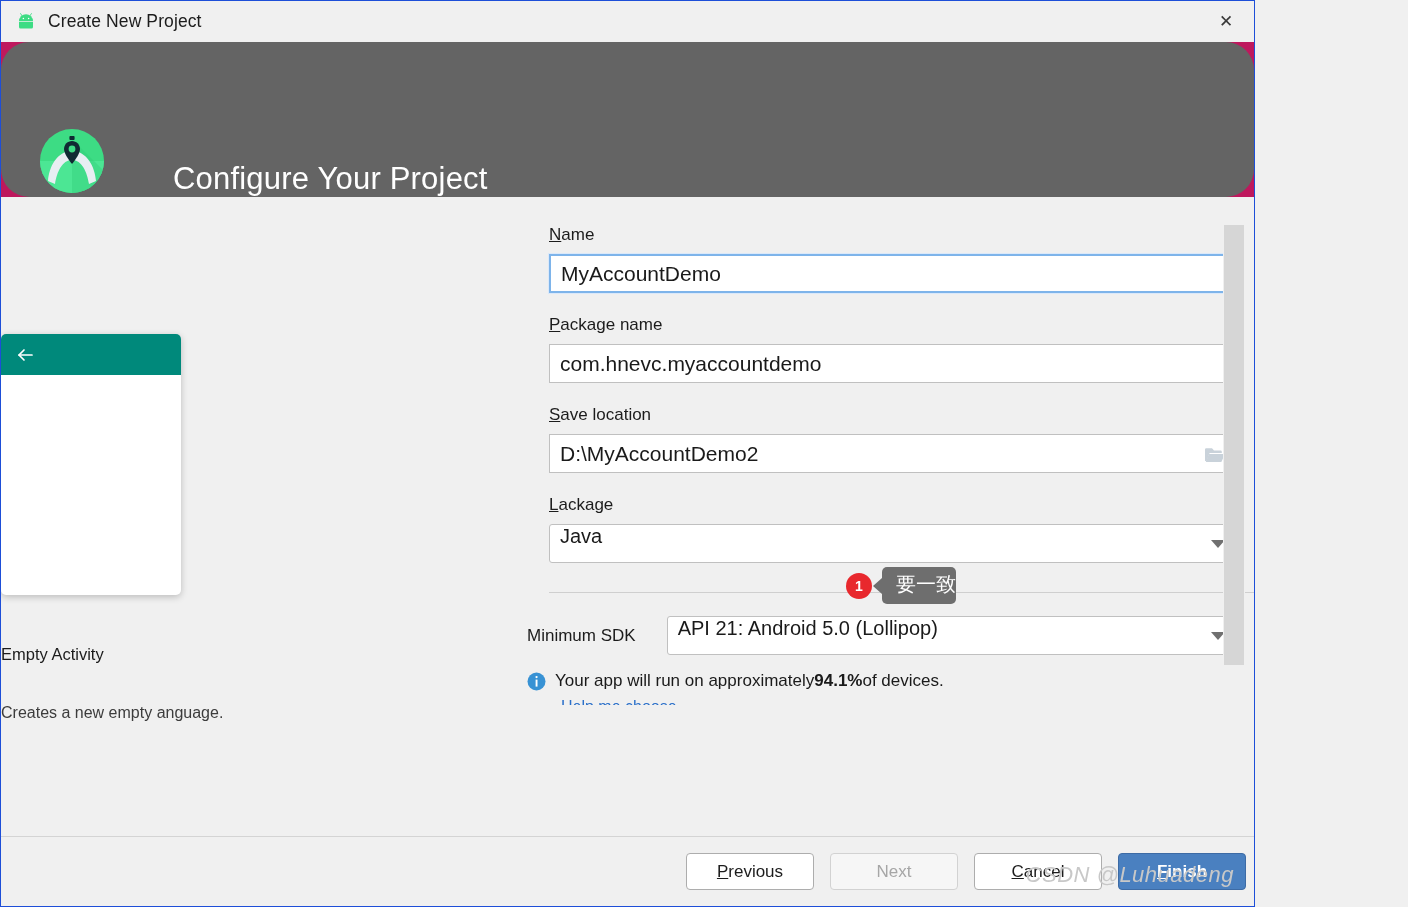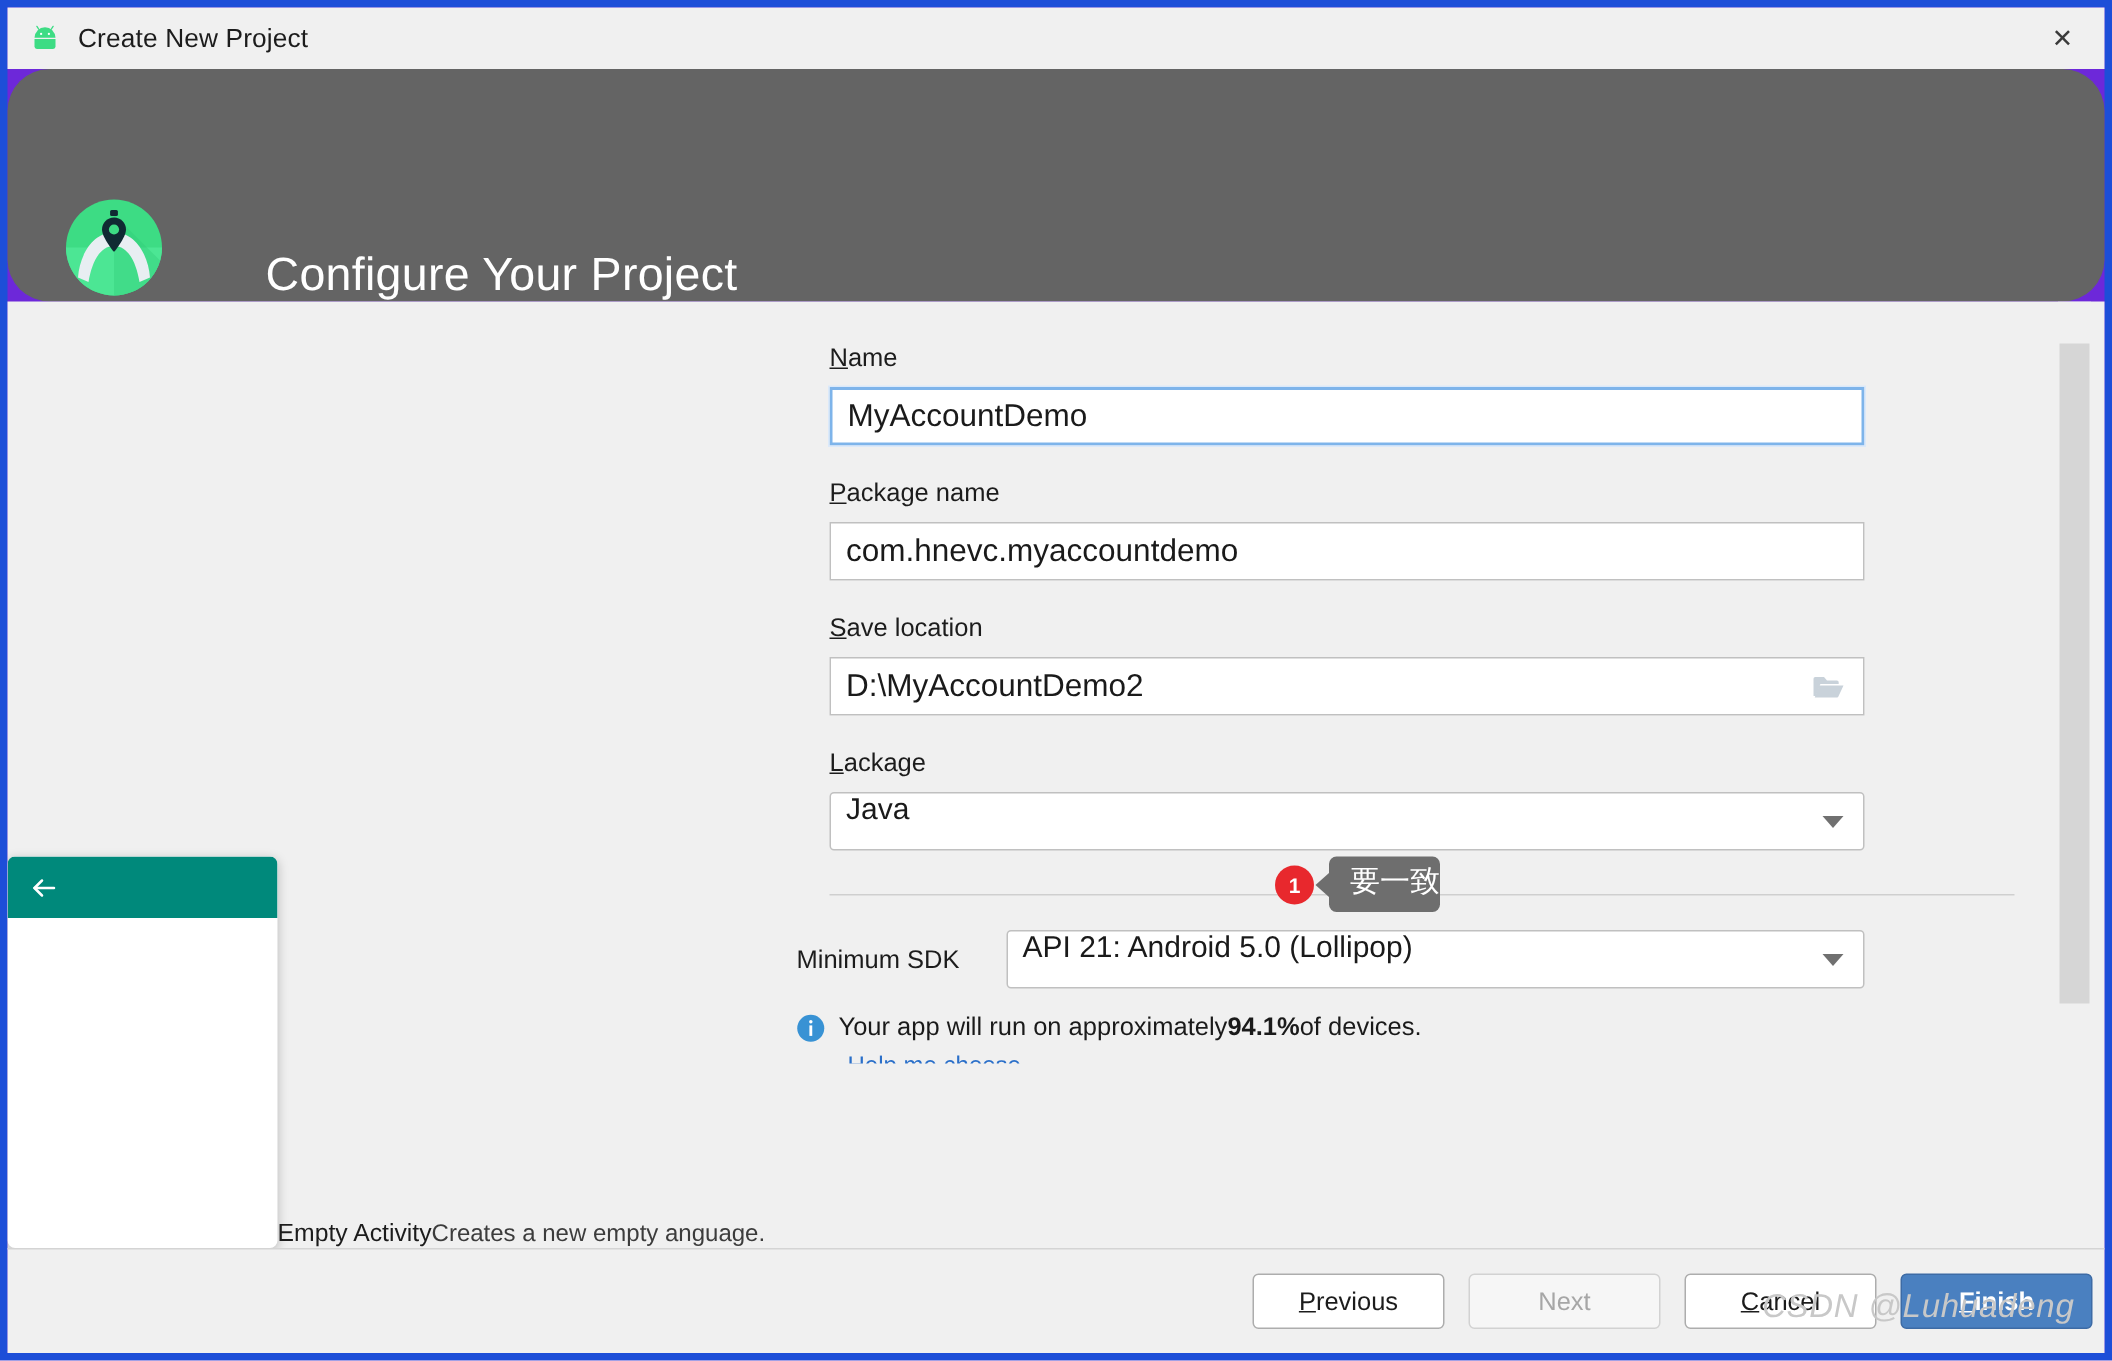--- a/index.html
+++ b/index.html
@@ -7,24 +7,24 @@
   html, body {
     width: 1408px;
     height: 907px;
     overflow: hidden;
     font-family: "Liberation Sans", sans-serif;
     background: #f0f0f0;
   }
 
   .dialog {
     position: relative;
-    width: 1408px;
+    width: 1255px;
     height: 907px;
-    background: #6d28d9;
-    border: 5px solid #1d4ed8;
+    background: #be185d;
+    border: 1px solid #1d4ed8;
     display: flex;
     flex-direction: column;
   }
 
   
   .titlebar {
     height: 41px;
     min-height: 41px;
     background: #f0f0f0;
     display: flex;
@@ -79,22 +79,22 @@
     overflow: hidden;
   }
 
   
   .preview-col {
     position: absolute;
     left: 0; top: 0;
     width: 520px;
     height: 100%;
     display: flex;
-    flex-direction: row;
-    align-items: flex-end;
+    flex-direction: column;
+    align-items: flex-start;
   }
   .template-card {
     margin-top: 137px;
     width: 180px;
     height: 261px;
     background: #ffffff;
     border-radius: 5px;
     box-shadow: 0 2px 7px rgba(0,0,0,0.22);
     overflow: hidden;
   }

